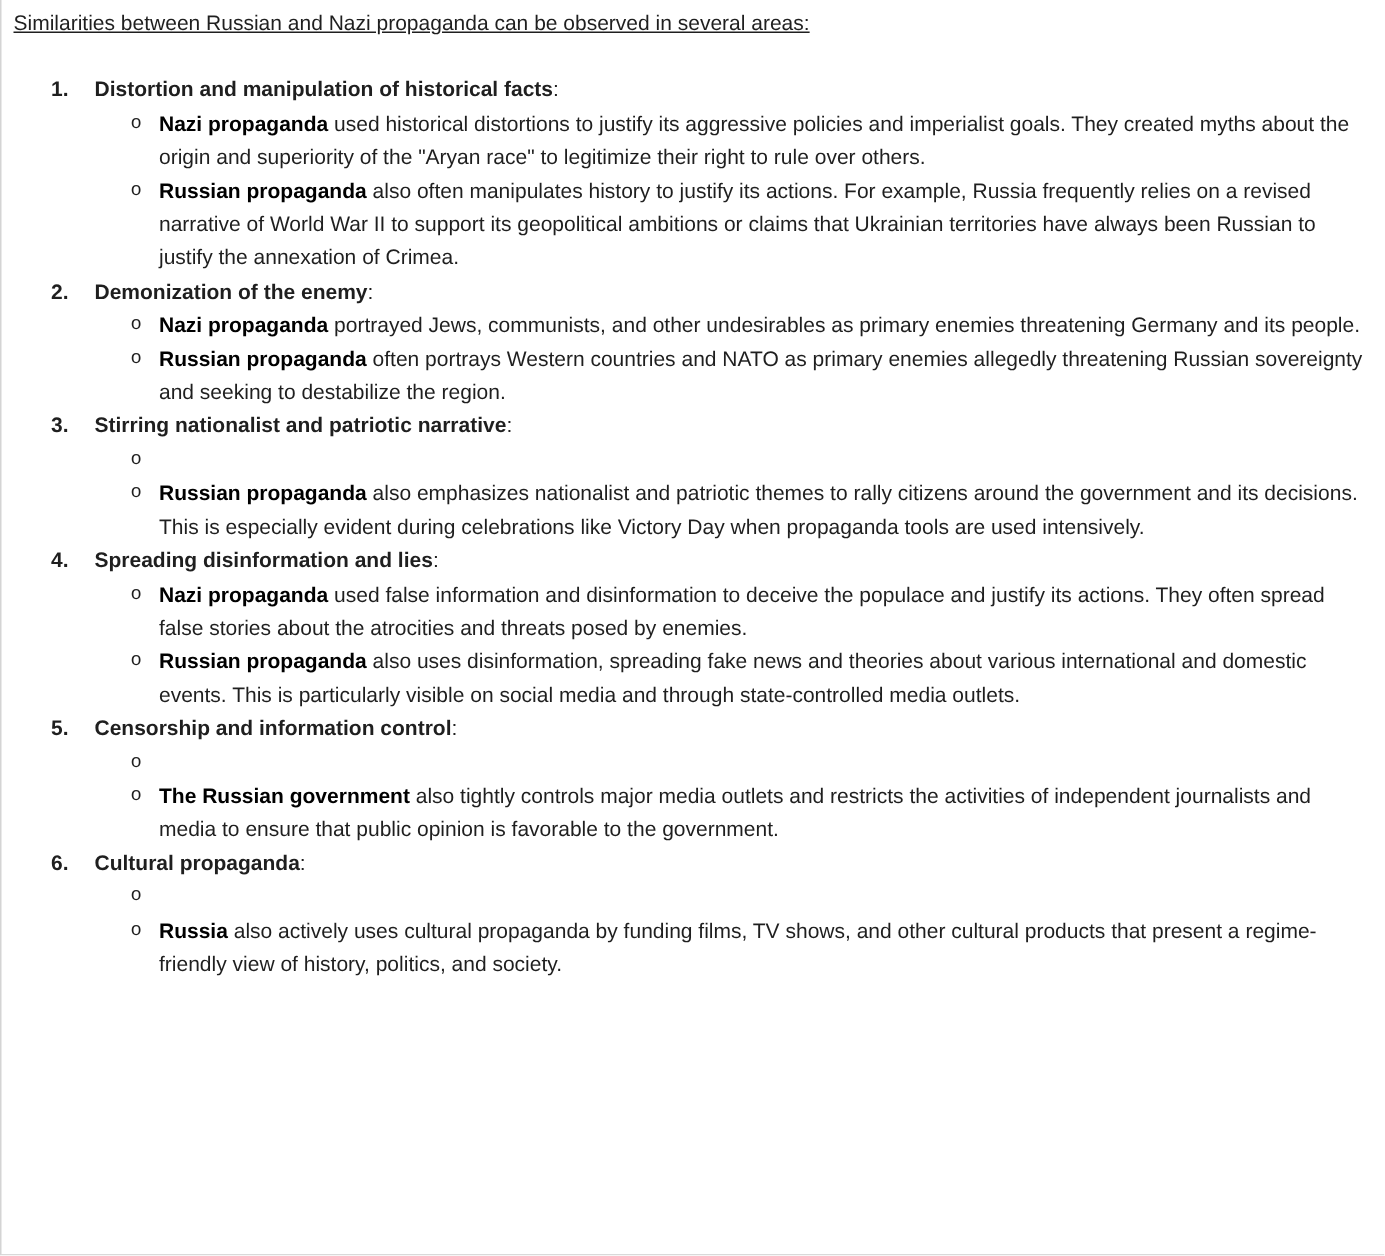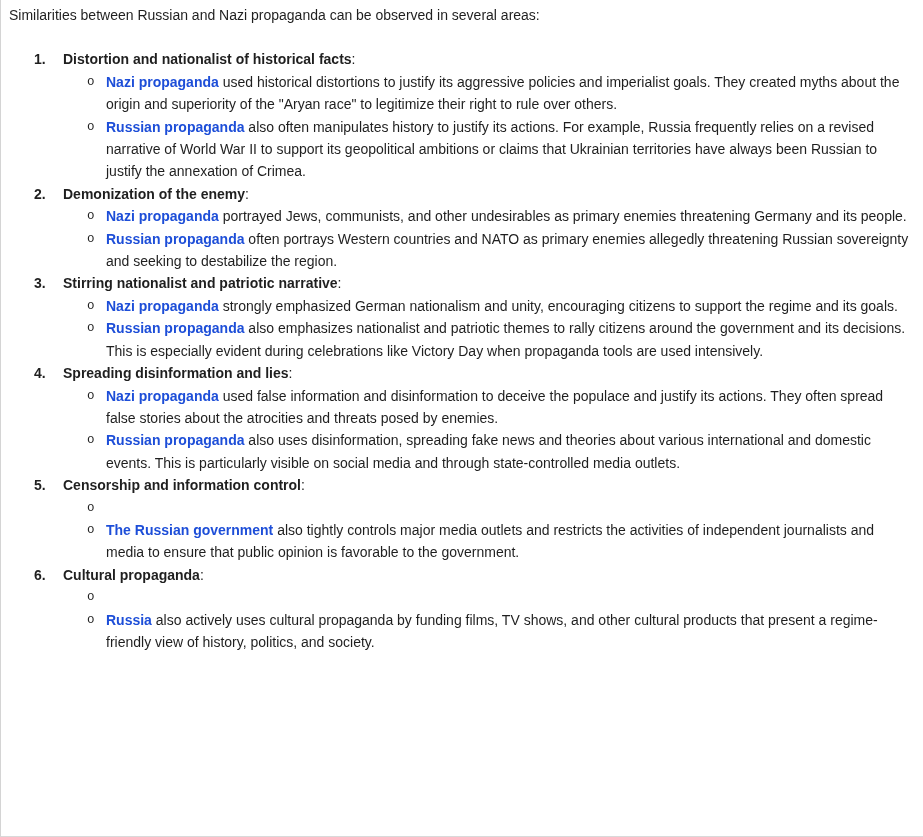--- a/index.html
+++ b/index.html
@@ -10,56 +10,56 @@
     background: #ffffff;
     border-left: 1px solid #d4d4d4;
     border-bottom: 1px solid #d9d9d9;
     font-family: "Liberation Sans", sans-serif;
     font-size: 14px;
     line-height: 22.4px;
     color: #1f1f1f;
     padding: 4px 6px 0 8px;
     overflow: hidden;
   }
-  .para { padding-right: 4px; }
+  .para { padding-right: 4px; text-decoration: underline; }
   .blank-line { height: 22px; }
   .heading-row { display: flex; }
   .num {
     font-weight: 700;
     margin-left: 25px;
     width: 29px;
     flex: 0 0 29px;
   }
   .heading { flex: 1; font-weight: 700; }
   .heading .colon { font-weight: 400; }
   .bullet-row { display: flex; }
   .marker {
     margin-left: 78px;
     width: 19px;
     flex: 0 0 19px;
     font-family: "Liberation Mono", monospace;
     font-size: 12.5px;
   }
   .btext { flex: 1; padding-right: 6px; }
-  b { font-weight: 700; color: #1d4ed8; }
+  b { font-weight: 700; color: #000000; }
 </style>
 </head>
 <body>
 
 <div class="page">
 
   <div class="para">Similarities between Russian and Nazi propaganda can be observed in several areas:</div>
   <div class="blank-line"></div>
 
   <div>
 
     <div>
       <div class="heading-row">
         <span class="num">1.</span>
-        <span class="heading"><span>Distortion and nationalist of historical facts</span><span class="colon">:</span></span>
+        <span class="heading"><span>Distortion and manipulation of historical facts</span><span class="colon">:</span></span>
       </div>
       <div class="bullet-row">
         <span class="marker">o</span>
         <span class="btext"><b>Nazi propaganda</b><span> used historical distortions to justify its aggressive policies and imperialist goals. They created myths about the origin and superiority of the "Aryan race" to legitimize their right to rule over others.</span></span>
       </div>
       <div class="bullet-row">
         <span class="marker">o</span>
         <span class="btext"><b>Russian propaganda</b><span> also often manipulates history to justify its actions. For example, Russia frequently relies on a revised narrative of World War II to support its geopolitical ambitions or claims that Ukrainian territories have always been Russian to justify the annexation of Crimea.</span></span>
       </div>
     </div>
@@ -79,21 +79,20 @@
       </div>
     </div>
 
     <div>
       <div class="heading-row">
         <span class="num">3.</span>
         <span class="heading"><span>Stirring nationalist and patriotic narrative</span><span class="colon">:</span></span>
       </div>
       <div class="bullet-row">
         <span class="marker">o</span>
-        <span class="btext"><b>Nazi propaganda</b><span> strongly emphasized German nationalism and unity, encouraging citizens to support the regime and its goals.</span></span>
       </div>
       <div class="bullet-row">
         <span class="marker">o</span>
         <span class="btext"><b>Russian propaganda</b><span> also emphasizes nationalist and patriotic themes to rally citizens around the government and its decisions. This is especially evident during celebrations like Victory Day when propaganda tools are used intensively.</span></span>
       </div>
     </div>
 
     <div>
       <div class="heading-row">
         <span class="num">4.</span>

